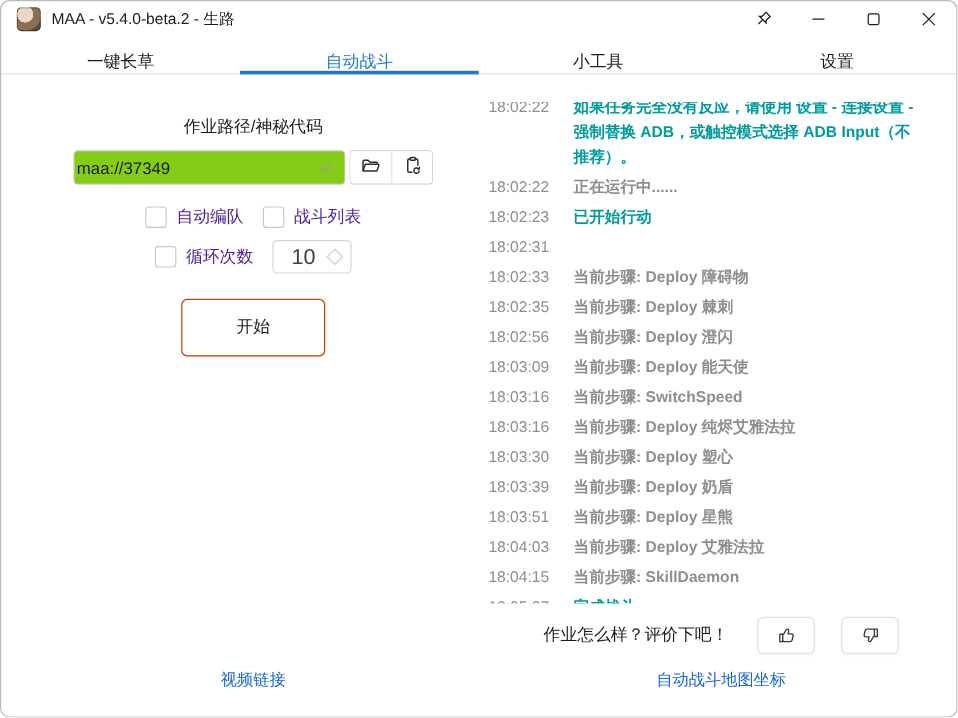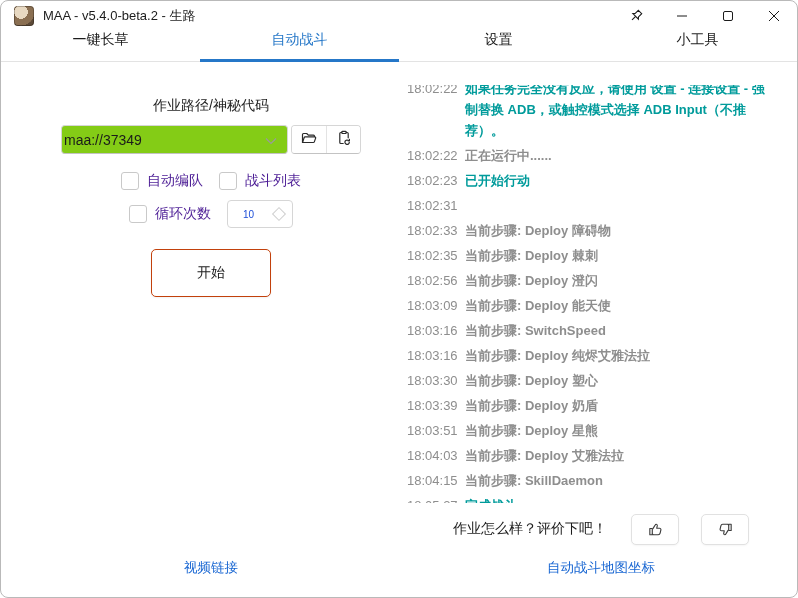--- a/index.html
+++ b/index.html
@@ -22,21 +22,21 @@
   .app-icon{width:20px;height:20px;margin-left:13px;border-radius:4px;flex:none;
             background:radial-gradient(circle at 35% 30%,#e8d9c2 0 35%,#8a6f52 36% 70%,#5d4a37 71%);
             box-shadow:inset 0 0 0 1px rgba(0,0,0,.25);}
   .win-title{margin-left:9px;font-size:13px;color:#1c1c1c;white-space:nowrap;}
   .caption-btns{position:absolute;right:0;top:0;display:flex;height:30px;}
   .cap-btn{width:46px;height:30px;display:flex;align-items:center;justify-content:center;background:transparent;border:none;cursor:pointer;}
   .cap-btn svg{display:block;}
 
   
   .tabbar{position:absolute;top:30px;left:0;right:0;height:31px;display:flex;border-bottom:1px solid var(--border-light);}
-  .tab{position:relative;flex:1;display:flex;align-items:flex-start;justify-content:center;
+  .tab{position:relative;flex:1;display:flex;align-items:flex-end;justify-content:center;
        font-size:14px;color:#1c1c1c;cursor:pointer;}
   .tab.active{color:var(--accent-blue);}
   .tab.active::after{content:"";position:absolute;left:0;right:0;bottom:-1px;height:3px;background:var(--accent-blue);}
 
   
   .path-label{position:absolute;top:96px;left:0;width:420px;text-align:center;font-size:14px;color:#1c1c1c;}
   .input-row{position:absolute;top:124px;left:60px;display:flex;align-items:stretch;height:29px;}
   .combo{width:227px;height:29px;border:1px solid var(--ctl-border);border-bottom-color:#c3c3c3;border-radius:4px;
          background:#84cc16;display:flex;align-items:center;padding:0 10px 0 2px;}
   .combo .val{flex:1;font-size:14px;color:#1b1b1b;white-space:nowrap;overflow:hidden;}
@@ -45,36 +45,36 @@
   .icon-btn + .icon-btn{border-left:1px solid var(--border-light);}
 
   .cb-row{position:absolute;left:0;width:420px;display:flex;align-items:center;justify-content:center;}
   .cb-row1{top:171px;gap:16px;}
   .cb-row2{top:199px;gap:16px;}
   .cb-item{display:flex;align-items:center;cursor:pointer;}
   .checkbox{width:18px;height:18px;border:1px solid #c9c9c9;border-radius:3px;background:#fff;flex:none;}
   .cb-label{margin-left:8px;font-size:14px;color:#4c1d95;}
   .numberbox{width:66px;height:28px;border:1px solid var(--ctl-border);border-radius:4px;background:#fff;
              display:flex;align-items:center;padding:0 8px 0 15px;}
-  .numberbox .num{flex:1;font-size:10px;color:#1d4ed8;}
+  .numberbox .num{flex:1;font-size:18px;color:#404040;}
   .spinner{width:10px;height:10px;border:1px solid #cfcfcf;transform:rotate(45deg);flex:none;}
 
   .start-btn{position:absolute;left:150px;top:248px;width:120px;height:48px;background:#fff;
              border:1px solid #c2410c;border-radius:5px;font-size:14px;color:#1b1b1b;cursor:pointer;
              box-shadow:0 1px 2px rgba(0,0,0,.05);font-family:inherit;}
 
   .link{font-size:13.5px;color:var(--link-blue);cursor:pointer;text-decoration:none;}
   .video-link-row{position:absolute;top:557px;left:0;width:420px;text-align:center;}
   .map-link-row{position:absolute;top:557px;left:402px;width:396px;text-align:center;}
 
   
   .log-clip{position:absolute;left:402px;top:84px;width:396px;height:418px;overflow:hidden;padding-left:4px;}
   .log-list{margin-top:-7px;}
   .log-entry{display:flex;font-size:13px;line-height:21px;margin-bottom:4px;}
-  .log-entry .time{width:50px;flex:none;color:var(--log-gray);margin-right:8px;white-space:nowrap;}
+  .log-entry .time{width:50px;flex:none;color:var(--log-gray);margin-right:21px;white-space:nowrap;}
   .log-entry .msg{flex:1;color:var(--log-gray);padding-right:34px;word-break:break-word;font-weight:bold;}
   .log-entry.t-info .msg{color:var(--info-teal);}
 
   
   .rating-row{position:absolute;left:402px;top:512px;width:396px;height:32px;display:flex;align-items:center;justify-content:center;gap:22px;}
   .rating-prompt{font-size:14px;color:#1b1b1b;margin-right:2px;}
   .rate-btn{width:48px;height:31px;background:#fff;border:1px solid #e1e1e1;border-radius:5px;
             display:flex;align-items:center;justify-content:center;cursor:pointer;box-shadow:0 1px 2px rgba(0,0,0,.04);}
   .rate-btn svg{display:block;}
 </style>
@@ -126,25 +126,25 @@
 
       <div class="tab">
         <span>一键长草</span>
       </div>
 
       <div class="tab active">
         <span>自动战斗</span>
       </div>
 
       <div class="tab">
+        <span>小工具</span>
+      </div>
+
+      <div class="tab">
         <span>设置</span>
-      </div>
-
-      <div class="tab">
-        <span>小工具</span>
       </div>
     </div>
 
   <div class="path-label">作业路径/神秘代码</div>
 
   <div class="input-row">
     <div class="combo">
       <span class="val">maa://37349</span>
       <span>
         <svg width="12" height="8" viewBox="0 0 12 8" fill="none" stroke="#9a9a9a" stroke-width="1.2">

